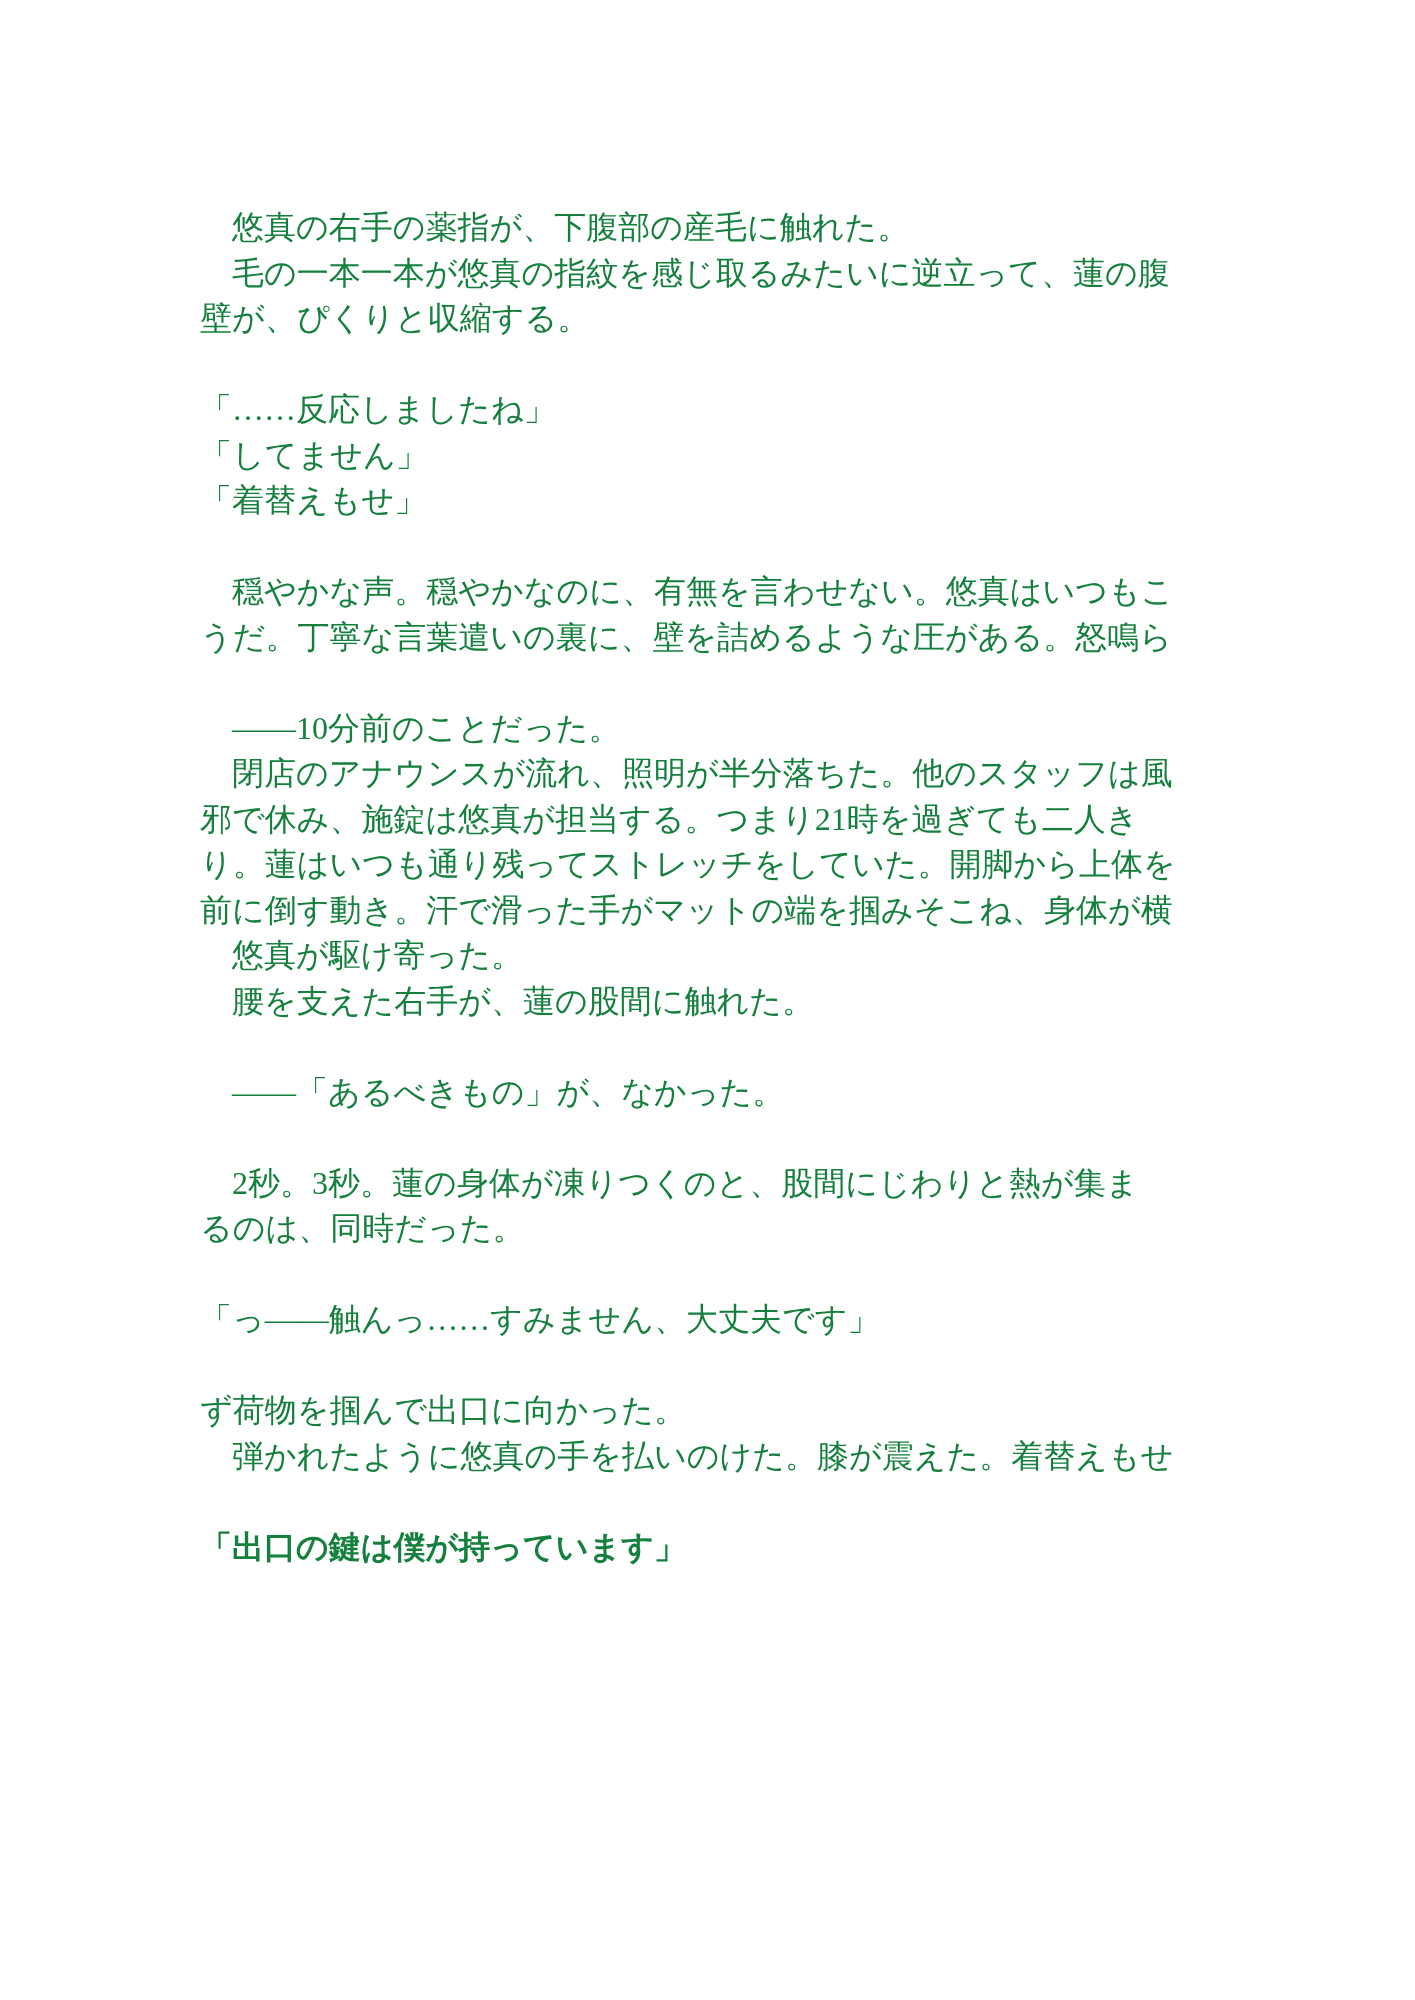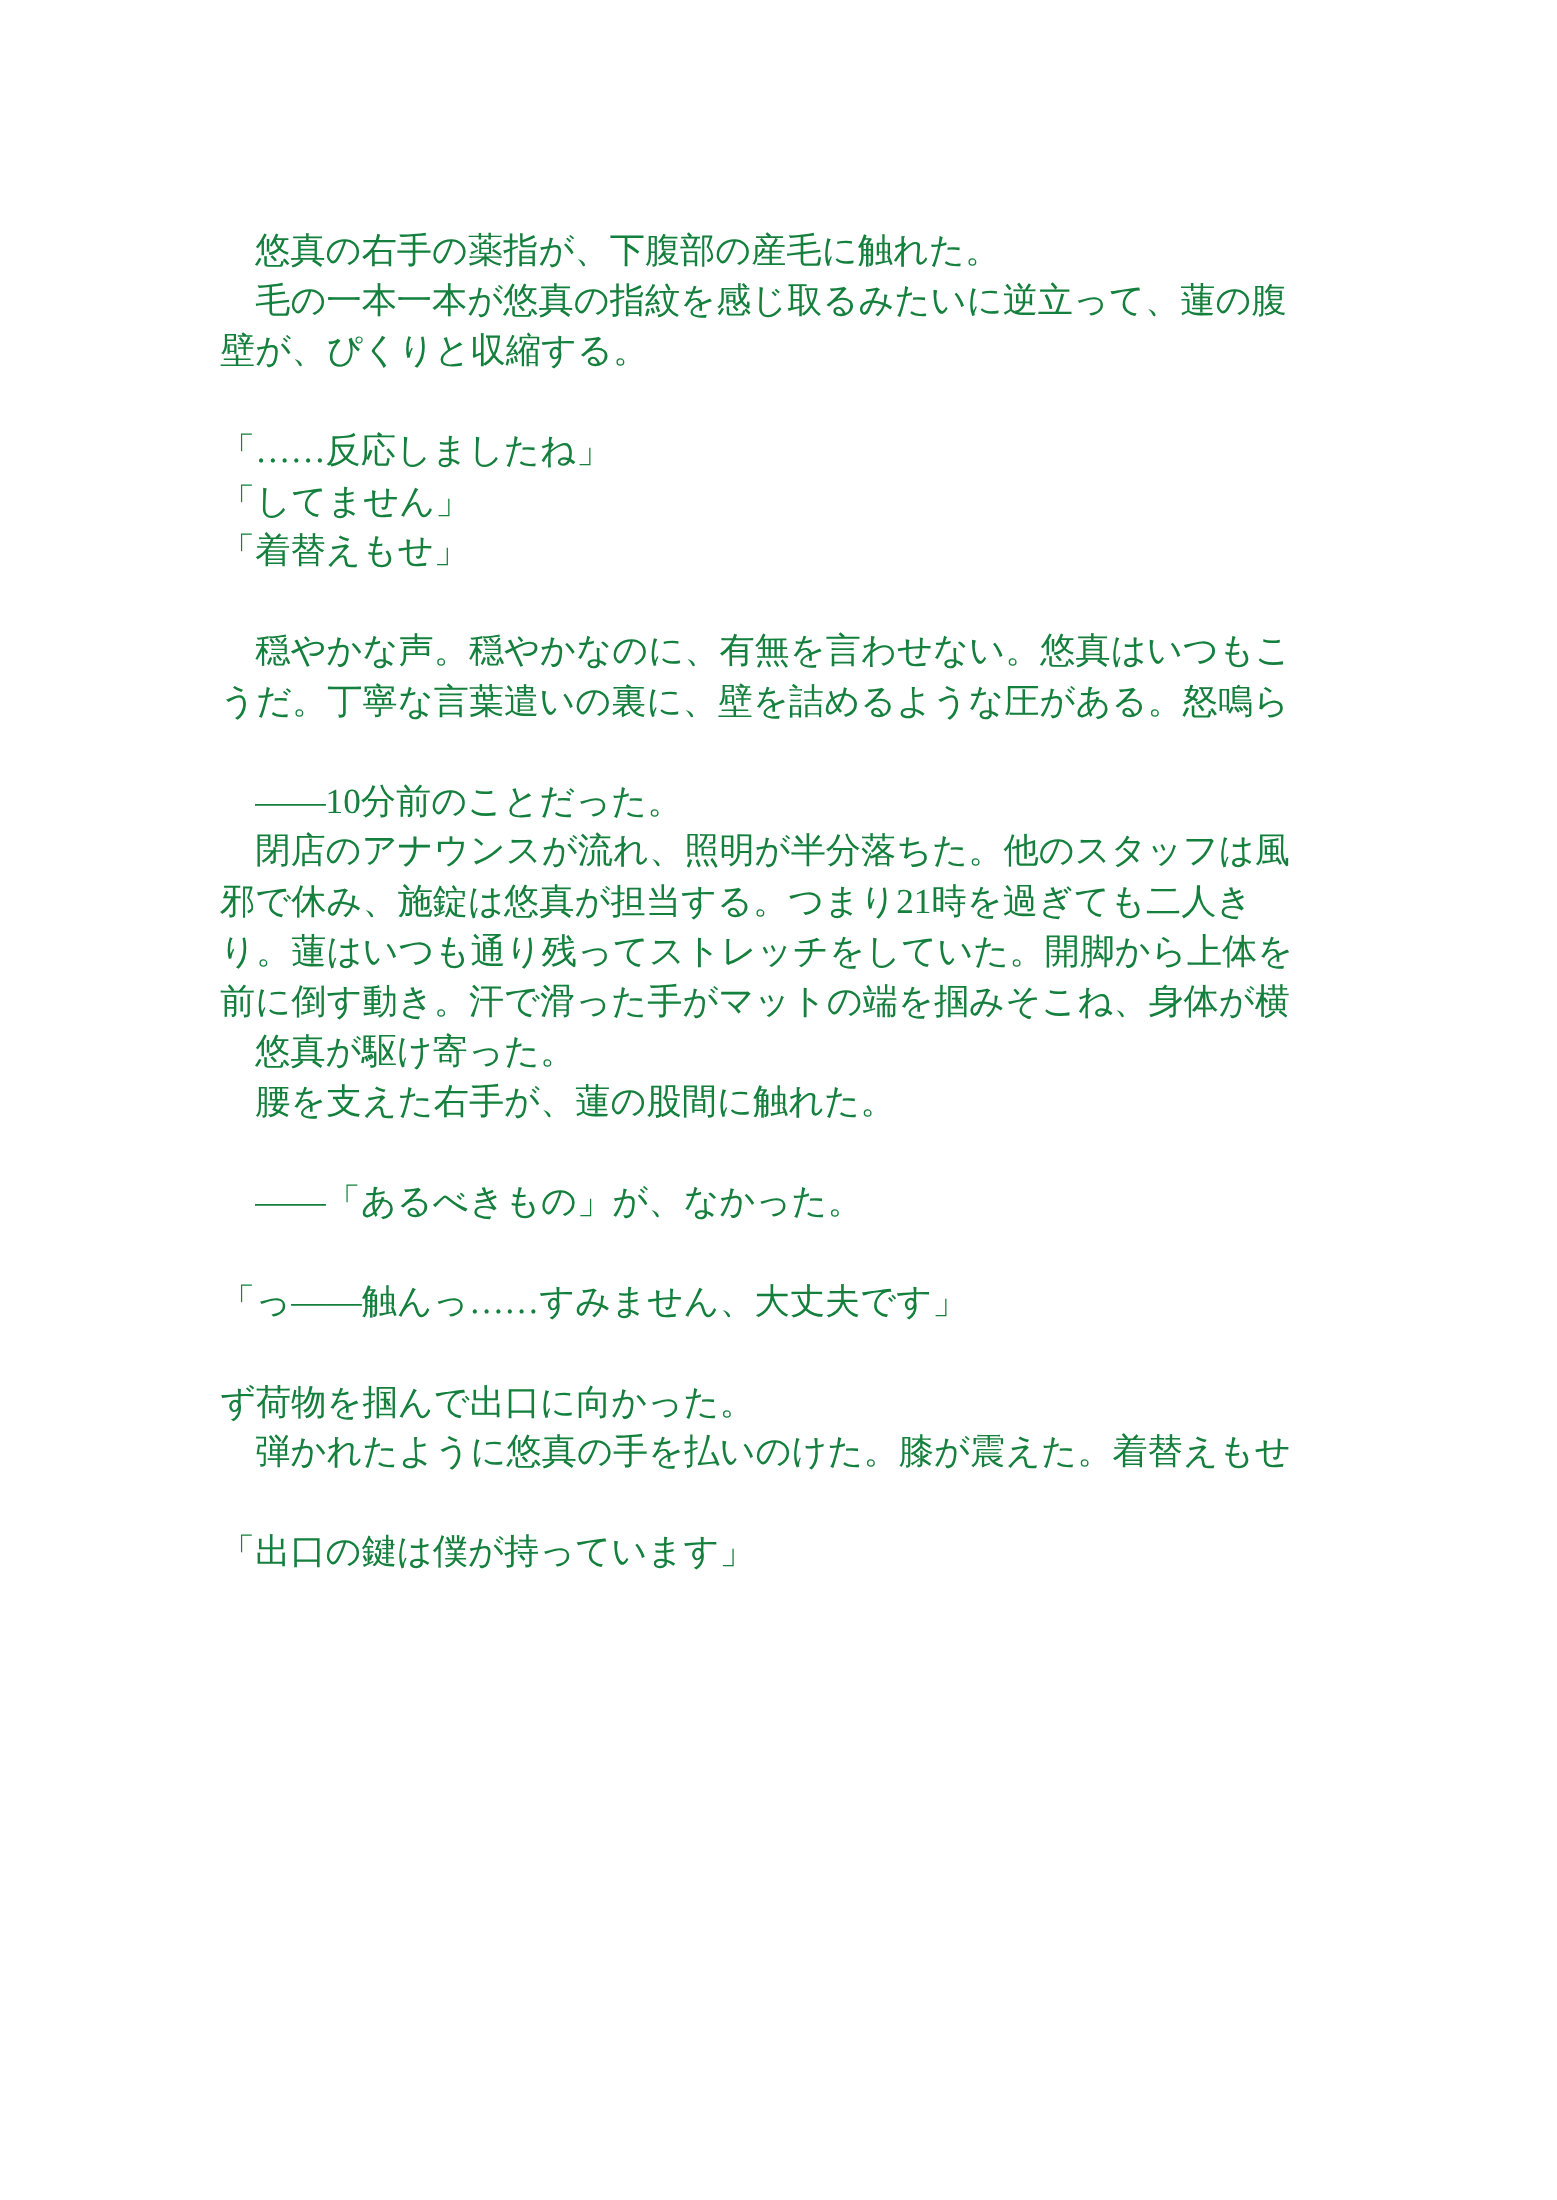--- a/index.html
+++ b/index.html
@@ -20,20 +20,21 @@
     left: 200px;
     top: 205px;
     width: 975px;
     color: #15803d;
   }
   .text-block {
     margin: 0 0 45.5px 0;
   }
   .text-block:last-child {
     margin-bottom: 0;
+    font-weight: bold;
   }
   .text-line {
     font-size: 32px;
     line-height: 45.5px;
     white-space: pre;
     letter-spacing: 0;
   }
 </style>
 </head>
 <body>
@@ -59,20 +60,24 @@
         <div class="text-line">　閉店のアナウンスが流れ、照明が半分落ちた。他のスタッフは風</div>
         <div class="text-line">邪で休み、施錠は悠真が担当する。つまり21時を過ぎても二人き</div>
         <div class="text-line">り。蓮はいつも通り残ってストレッチをしていた。開脚から上体を</div>
         <div class="text-line">前に倒す動き。汗で滑った手がマットの端を掴みそこね、身体が横</div>
         <div class="text-line">　悠真が駆け寄った。</div>
         <div class="text-line">　腰を支えた右手が、蓮の股間に触れた。</div>
       </div>
       <div class="text-block narration">
         <div class="text-line">　――「あるべきもの」が、なかった。</div>
       </div>
+      <div class="text-block narration">
+        <div class="text-line">　2秒。3秒。蓮の身体が凍りつくのと、股間にじわりと熱が集ま</div>
+        <div class="text-line">るのは、同時だった。</div>
+      </div>
       <div class="text-block dialogue">
         <div class="text-line">「っ――触んっ……すみません、大丈夫です」</div>
       </div>
       <div class="text-block narration">
         <div class="text-line">ず荷物を掴んで出口に向かった。</div>
         <div class="text-line">　弾かれたように悠真の手を払いのけた。膝が震えた。着替えもせ</div>
       </div>
       <div class="text-block dialogue">
         <div class="text-line">「出口の鍵は僕が持っています」</div>
       </div>

